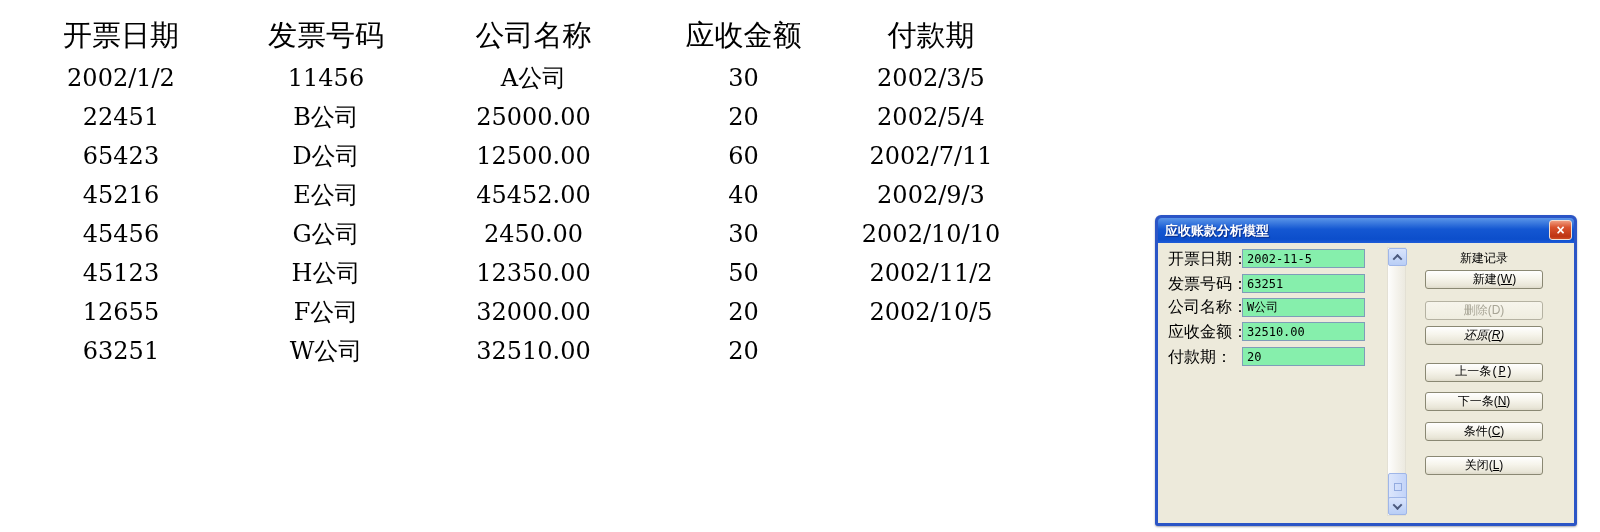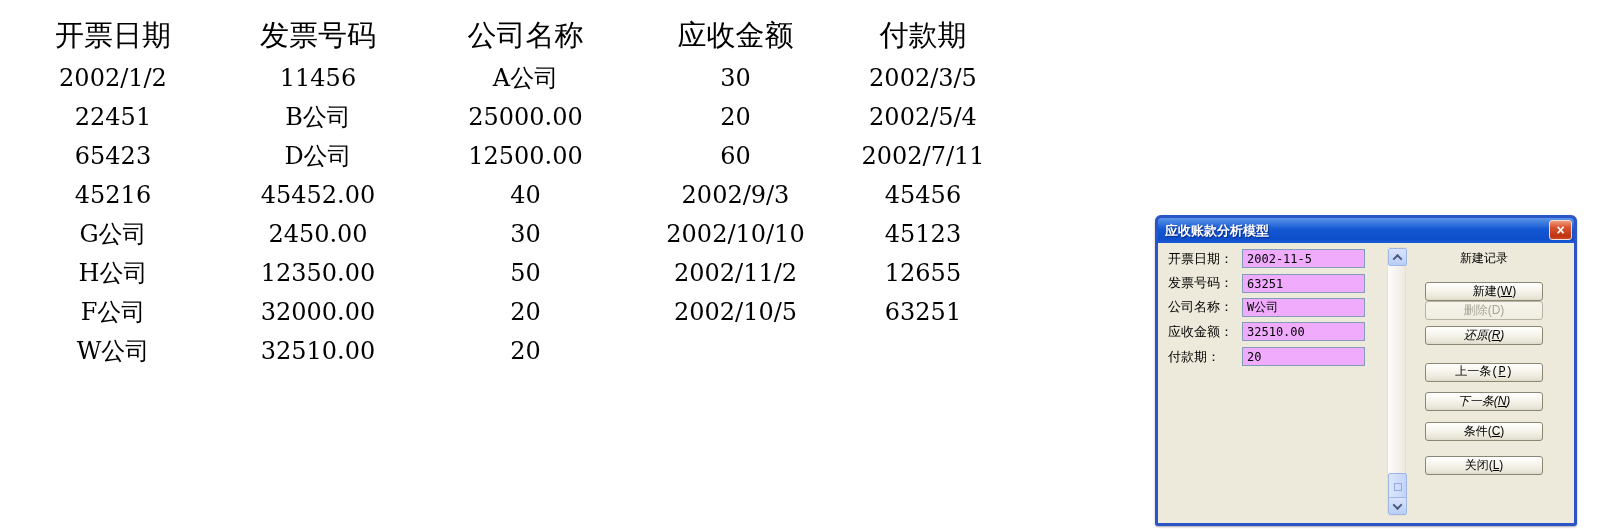--- a/index.html
+++ b/index.html
@@ -19,21 +19,21 @@
     --scroll-face-2:#B9CEF6;
     --scroll-border:#9FB6E8;
     --scroll-arrow:#4C5A7E;
     --text-black:#000000;
   }
   html,body{margin:0;padding:0;background:#ffffff;}
   .canvas{position:relative;width:1600px;height:532px;background:#ffffff;overflow:hidden;
           font-family:"Liberation Sans","DejaVu Sans",sans-serif;}
 
   
-  .sheet{position:absolute;left:8px;top:14px;width:1000px;
+  .sheet{position:absolute;left:16px;top:14px;width:1000px;
          display:grid;grid-template-columns:210px 200px 215px 205px 170px;
          grid-template-rows:44px;grid-auto-rows:39px;
          font-family:"DejaVu Serif","Liberation Serif",serif;
          color:var(--text-black);}
   .cell{display:flex;align-items:center;justify-content:center;
         font-size:24px;white-space:nowrap;}
   .header-cell{font-size:29px;}
 
   
   .dialog{position:absolute;left:1155px;top:215px;width:422px;height:311px;
@@ -48,25 +48,25 @@
             padding-left:7px;box-sizing:border-box;
             text-shadow:1px 1px 1px rgba(0,0,60,.5);}
   .close-btn{position:absolute;right:2px;top:2px;width:23px;height:20px;
              background:linear-gradient(to bottom,var(--close-red-top) 0%,var(--close-red-mid) 35%,var(--close-red-bottom) 85%,#CE4A24 100%);
              border:1px solid #F3DED0;border-radius:3px;
              color:#ffffff;font-size:14px;font-weight:bold;line-height:18px;
              text-align:center;box-sizing:border-box;cursor:pointer;
              text-shadow:none;}
   .client{position:relative;height:280px;background:var(--dialog-face);}
 
-  .fld-label{position:absolute;left:10px;font-size:13px;color:var(--text-black);
+  .fld-label{position:absolute;left:10px;font-size:16px;color:var(--text-black);
              white-space:nowrap;line-height:14px;}
   .fld-input{position:absolute;left:84px;width:123px;height:19px;
              box-sizing:border-box;border:1px solid var(--input-border);
-             background:#f0abfc;font-family:"DejaVu Sans Mono","Liberation Mono",monospace;
+             background:#86efac;font-family:"DejaVu Sans Mono","Liberation Mono",monospace;
              font-size:12px;padding:0 0 0 4px;color:var(--text-black);outline:none;}
 
   
   .scrollbar{position:absolute;left:229px;top:4px;width:19px;height:269px;
              background:linear-gradient(to right,#FEFEFD 0%,#F3F1EA 60%,#ECEAE0 100%);
              border:1px solid #E3E0D4;box-sizing:border-box;}
   .scroll-btn{position:absolute;left:0;width:17px;height:16px;
               background:linear-gradient(to bottom,var(--scroll-face-1),var(--scroll-face-2));
               border:1px solid var(--scroll-border);border-radius:2px;
               display:flex;align-items:center;justify-content:center;cursor:pointer;}
@@ -115,20 +115,21 @@
       <div class="cell">B公司</div>
       <div class="cell">25000.00</div>
       <div class="cell">20</div>
       <div class="cell">2002/5/4</div>
       <div class="cell">65423</div>
       <div class="cell">D公司</div>
       <div class="cell">12500.00</div>
       <div class="cell">60</div>
       <div class="cell">2002/7/11</div>
       <div class="cell">45216</div>
+      <div class="cell">E公司</div>
       <div class="cell">45452.00</div>
       <div class="cell">40</div>
       <div class="cell">2002/9/3</div>
       <div class="cell">45456</div>
       <div class="cell">G公司</div>
       <div class="cell">2450.00</div>
       <div class="cell">30</div>
       <div class="cell">2002/10/10</div>
       <div class="cell">45123</div>
       <div class="cell">H公司</div>
@@ -164,30 +165,30 @@
         </div>
         <div class="scroll-btn scroll-down">
           <div class="chev chev-down"></div>
         </div>
       </div>
 
       <div class="group-label">新建记录</div>
 
     <div class="fld-label" style="top: 9px;">开票日期：</div>
         <input class="fld-input" value="2002-11-5" style="top: 6px;">
-        <div class="fld-label" style="top: 34px; font-family: Liberation Mono, monospace;">发票号码：</div>
+        <div class="fld-label" style="top: 34px;">发票号码：</div>
         <input class="fld-input" value="63251" style="top: 31px;">
         <div class="fld-label" style="top: 58px; font-family: Liberation Mono, monospace;">公司名称：</div>
         <input class="fld-input" value="W公司" style="top: 55px;">
         <div class="fld-label" style="top: 82px;">应收金额：</div>
         <input class="fld-input" value="32510.00" style="top: 79px;">
         <div class="fld-label" style="top: 107px;">付款期：</div>
         <input class="fld-input" value="20" style="top: 104px;">
-        <div class="xp-btn" style="top: 39px; padding-left: 21px;">新建(<u>W</u>)</div>
+        <div class="xp-btn" style="top: 27px; padding-left: 21px;">新建(<u>W</u>)</div>
         <div class="xp-btn disabled" style="top: 58px;">删除(D)</div>
         <div class="xp-btn" style="top: 83px; font-style: italic;">还原(<u>R</u>)</div>
         <div class="xp-btn" style="top: 120px; font-family: Liberation Mono, monospace;">上一条(<u>P</u>)</div>
-        <div class="xp-btn" style="top: 149px; font-style: italic;">下一条(<u>N</u>)</div>
+        <div class="xp-btn" style="top: 149px;">下一条(<u>N</u>)</div>
         <div class="xp-btn" style="top: 179px;">条件(<u>C</u>)</div>
         <div class="xp-btn" style="top: 213px;">关闭(<u>L</u>)</div>
       </div>
   </div>
 </div>
 
 </body></html>

